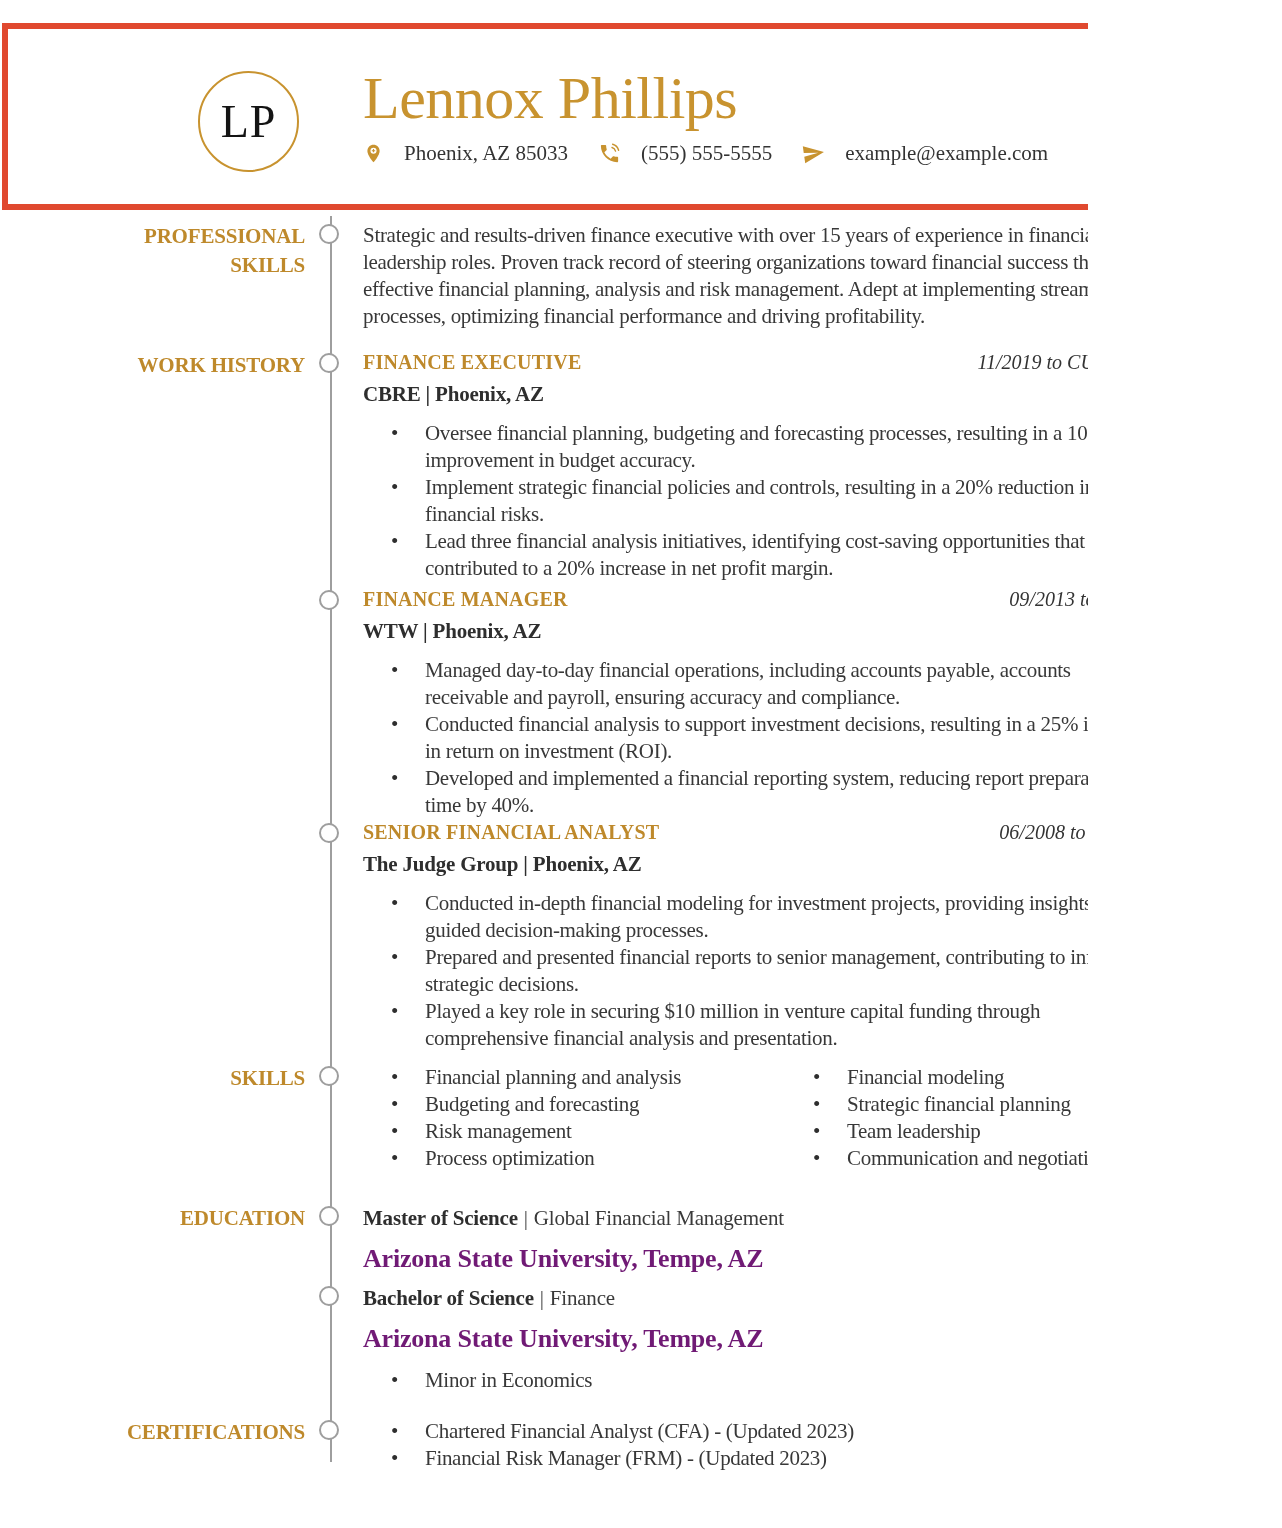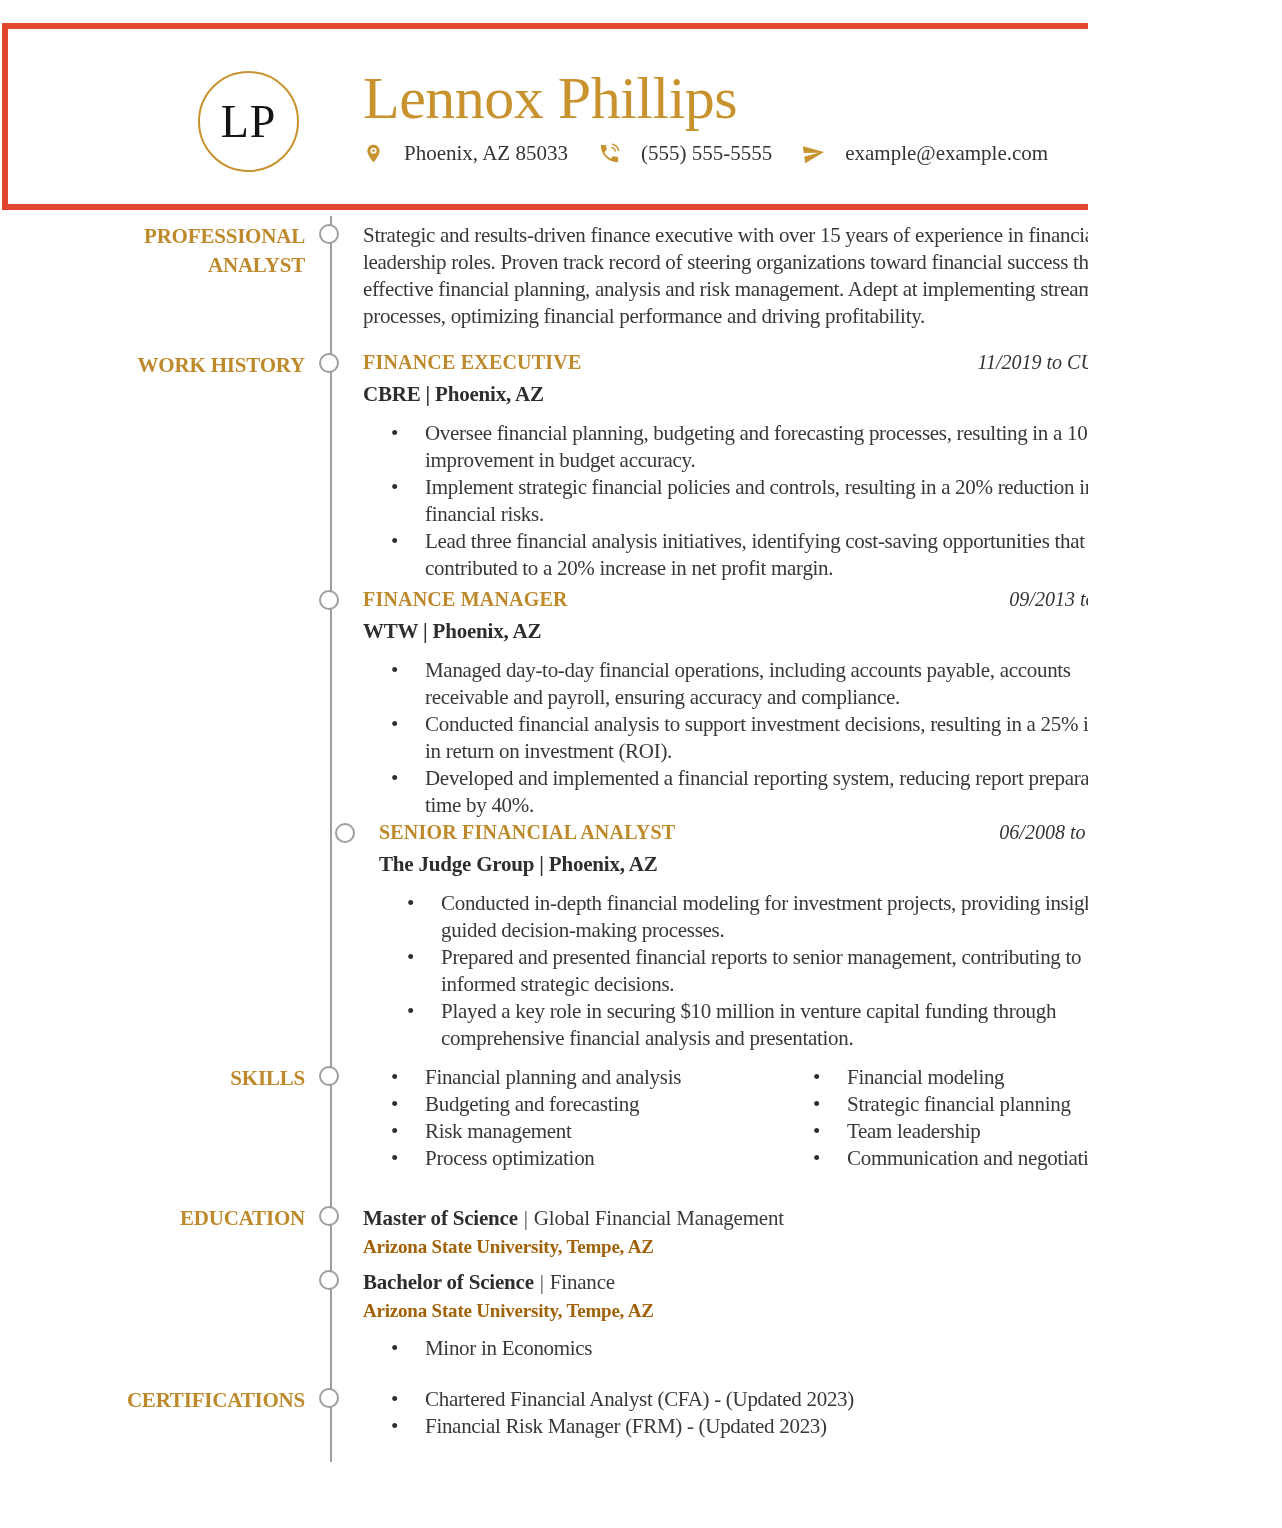--- a/index.html
+++ b/index.html
@@ -138,33 +138,33 @@
   .skills-cols { display: flex; }
   .skills-cols ul.col1 { width: 422px; flex-shrink: 0; }
   .skills-cols ul.col2 { flex: 1; }
 
   
   .degree-line { font-size: 21px; line-height: 28px; letter-spacing: -0.2px; }
   .degree-name { font-weight: bold; color: #2e2e2e; }
   .degree-sep { color: #4a4a4a; padding: 0 6px; }
   .degree-field { color: #3a3a3a; }
   .degree-school {
-    margin-top: 4px;
-    font-size: 19px;
+    margin-top: 12px;
+    font-size: 26px;
     font-weight: bold;
-    color: #a16207;
+    color: #701a75;
     letter-spacing: -0.2px;
   }
   .edu-bullets { margin-top: 9px; }
 
   
   .row-summary   { margin-bottom: 21px; }
   .row-job1      { margin-bottom: 6px; }
   .row-job2      { margin-bottom: 2px; }
-  .row-job3      { margin-bottom: 12px; padding-left: 16px; }
+  .row-job3      { margin-bottom: 12px; }
   .row-skills    { margin-bottom: 32px; }
   .row-edu1      { margin-bottom: 10px; }
   .row-edu2      { margin-bottom: 24px; }
 </style>
 </head>
 <body>
 
 <div class="page">
 
   <div class="header-box">
@@ -198,21 +198,21 @@
         </span>
       </div>
     </div>
   </div>
 
   <div class="timeline-line"></div>
 
   <div class="main">
 
     <section class="row row-summary">
-      <div class="label-col">PROFESSIONAL ANALYST</div>
+      <div class="label-col">PROFESSIONAL SKILLS</div>
       <div class="gutter">
           <span class="node"></span>
         </div>
       <div class="content-col">
         <p class="summary-text">Strategic and results-driven finance executive with over 15 years of experience in financial leadership roles. Proven track record of steering organizations toward financial success through effective financial planning, analysis and risk management. Adept at implementing streamlined processes, optimizing financial performance and driving profitability.</p>
       </div>
     </section>
 
     <section class="row row-job1">
       <div class="label-col">WORK HISTORY</div>

